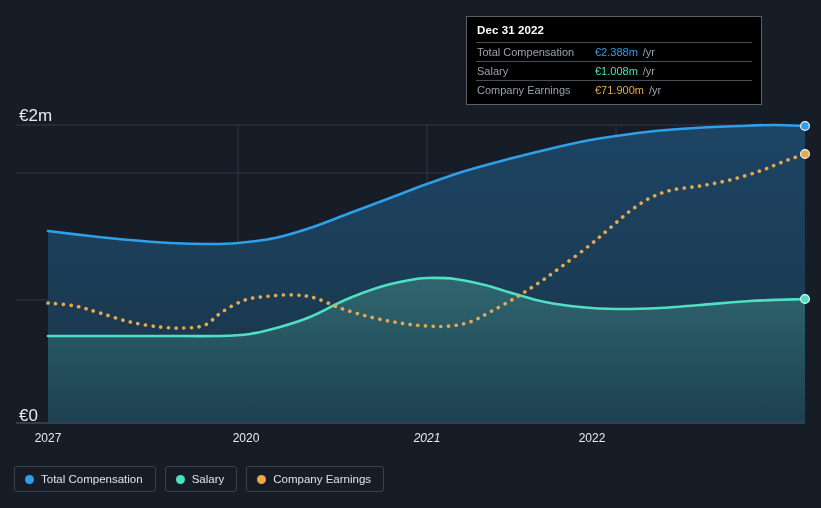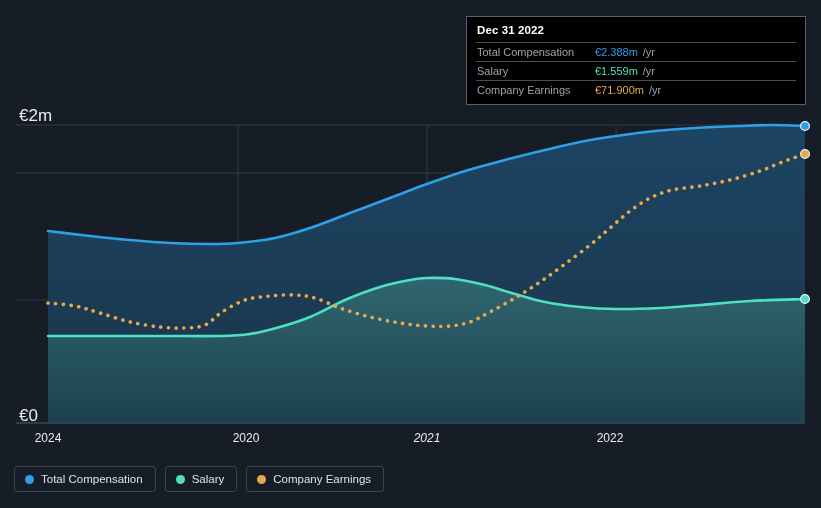--- a/index.html
+++ b/index.html
@@ -44,21 +44,21 @@
     color: #e8ecf1;
     font-size: 12px;
     transform: translateX(-50%);
     white-space: nowrap;
   }
 
   
   #tooltip {
     position: absolute;
     left: 466px; top: 16px;
-    width: 340px;
+    width: 296px;
     background: #000000;
     border: 1px solid #5a6068;
     padding: 7px 9px 5px 9px;
     z-index: 40;
   }
   #tooltip-title {
     color: #ffffff;
     font-size: 11.5px;
     font-weight: bold;
     padding: 0 0 6px 1px;
@@ -159,37 +159,37 @@
       </g>
     <g id="svg-axis">
         <line x1="16" y1="423" x2="805" y2="423" stroke="#3a4450" stroke-width="1.5"></line>
       </g>
   </svg>
 
   <div class="axis-label y-label" id="y-label-top">€2m</div>
   <div class="axis-label y-label" id="y-label-bottom">€0</div>
 
   <div id="x-axis-labels">
-      <div class="x-label" style="left: 48px;">2024</div>
+      <div class="x-label" style="left: 48px;">2027</div>
       <div class="x-label" style="left: 246px;">2020</div>
       <div class="x-label" style="left: 427px; font-style: italic;">2021</div>
-      <div class="x-label" style="left: 610px;">2022</div>
+      <div class="x-label" style="left: 592px;">2022</div>
     </div>
 
   <div id="tooltip">
     <div id="tooltip-title">Dec 31 2022</div>
     <div id="tooltip-rows">
         <div class="tt-row">
           <span class="tt-name">Total Compensation</span>
           <span class="tt-val" style="color: rgb(47, 159, 232);">€2.388m</span>
           <span class="tt-unit">/yr</span>
         </div>
         <div class="tt-row">
           <span class="tt-name">Salary</span>
-          <span class="tt-val" style="color: rgb(79, 224, 194);">€1.559m</span>
+          <span class="tt-val" style="color: rgb(79, 224, 194);">€1.008m</span>
           <span class="tt-unit">/yr</span>
         </div>
         <div class="tt-row">
           <span class="tt-name">Company Earnings</span>
           <span class="tt-val" style="color: rgb(232, 169, 74);">€71.900m</span>
           <span class="tt-unit">/yr</span>
         </div>
       </div>
   </div>
 

